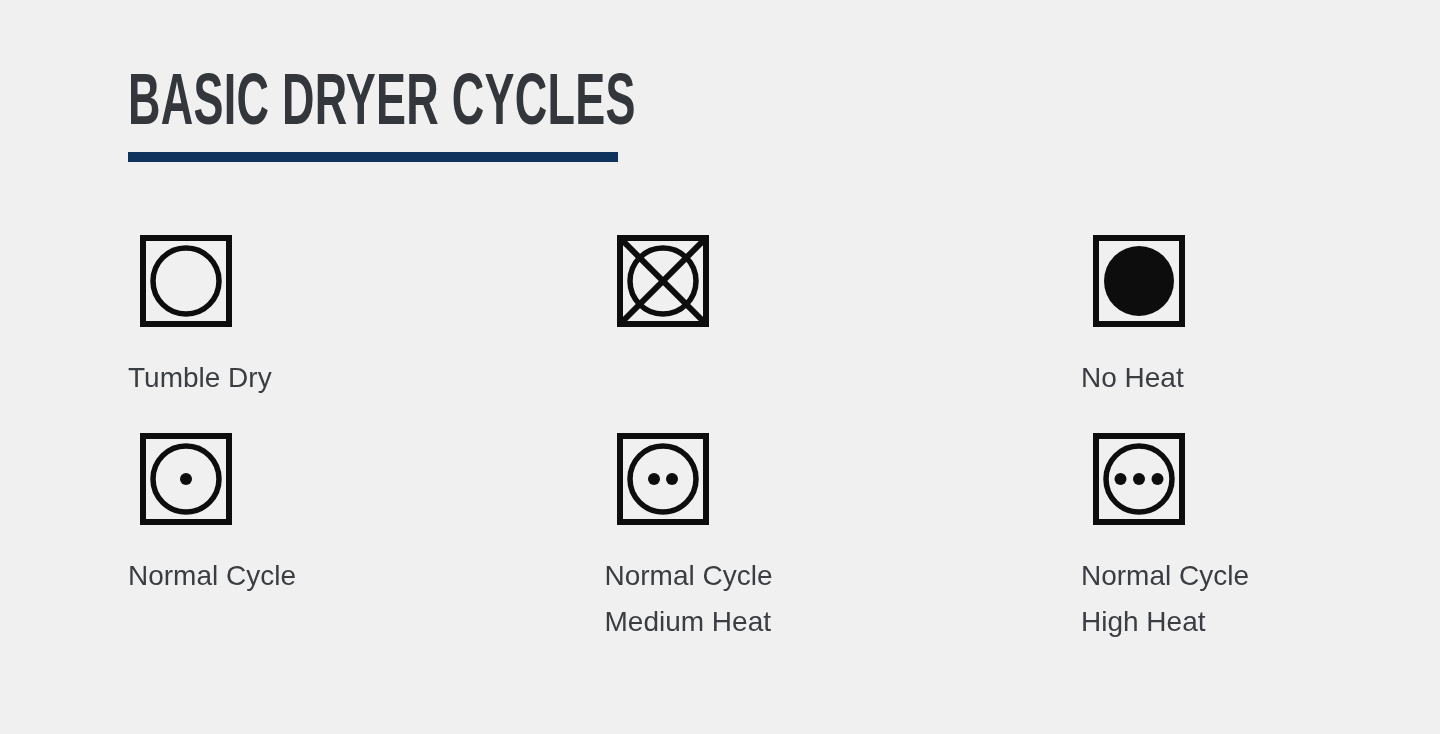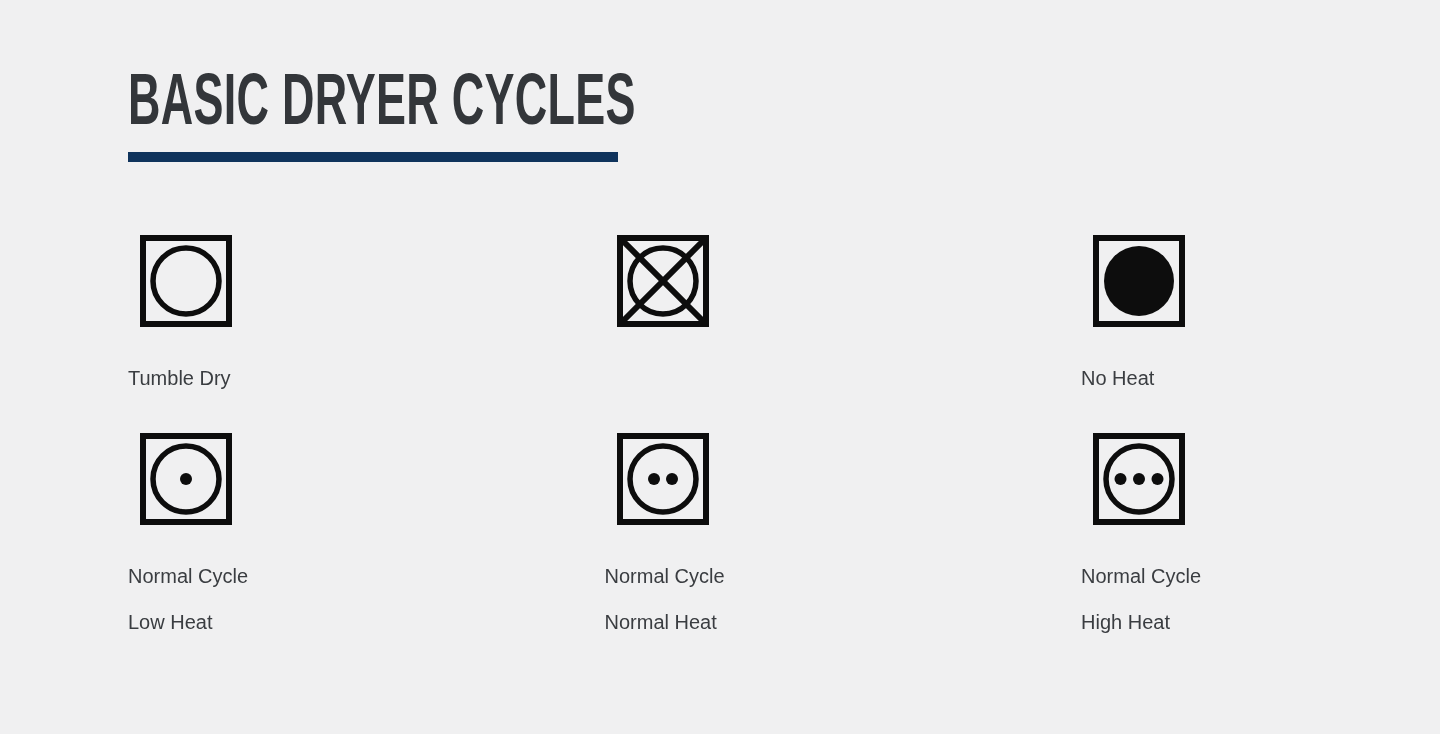--- a/index.html
+++ b/index.html
@@ -54,21 +54,21 @@
   .cell { display: block; }
   .icon {
     width: 92px;
     height: 92px;
     margin-left: 12px;
     color: var(--symbol_color);
   }
   .icon svg { display: block; width: 92px; height: 92px; }
   .caption {
     margin-top: 28px;
-    font-size: 20px;
+    font-size: 28px;
     line-height: 46px;
     color: var(--label_color);
   }
   .caption .line { display: block; }
 </style>
 </head>
 <body>
 
 <div class="canvas">
 
@@ -115,36 +115,35 @@
     <figure class="cell">
       <div class="icon">
         <svg viewBox="0 0 92 92" aria-hidden="true">
           <rect x="3" y="3" width="86" height="86" fill="none" stroke="currentColor" stroke-width="6"></rect>
           <circle cx="46" cy="46" r="33" fill="none" stroke="currentColor" stroke-width="5.5"></circle>
           <circle cx="46" cy="46" r="6" fill="currentColor"></circle>
         </svg>
       </div>
       <figcaption class="caption">
         <span class="line">Normal Cycle</span>
-        <span class="line">Low Heat</span>
       </figcaption>
     </figure>
 
     <figure class="cell">
       <div class="icon">
         <svg viewBox="0 0 92 92" aria-hidden="true">
           <rect x="3" y="3" width="86" height="86" fill="none" stroke="currentColor" stroke-width="6"></rect>
           <circle cx="46" cy="46" r="33" fill="none" stroke="currentColor" stroke-width="5.5"></circle>
           <circle cx="37" cy="46" r="6" fill="currentColor"></circle>
           <circle cx="55" cy="46" r="6" fill="currentColor"></circle>
         </svg>
       </div>
       <figcaption class="caption">
         <span class="line">Normal Cycle</span>
-        <span class="line">Normal Heat</span>
+        <span class="line">Medium Heat</span>
       </figcaption>
     </figure>
 
     <figure class="cell">
       <div class="icon">
         <svg viewBox="0 0 92 92" aria-hidden="true">
           <rect x="3" y="3" width="86" height="86" fill="none" stroke="currentColor" stroke-width="6"></rect>
           <circle cx="46" cy="46" r="33" fill="none" stroke="currentColor" stroke-width="5.5"></circle>
           <circle cx="27.5" cy="46" r="6" fill="currentColor"></circle>
           <circle cx="46" cy="46" r="6" fill="currentColor"></circle>

